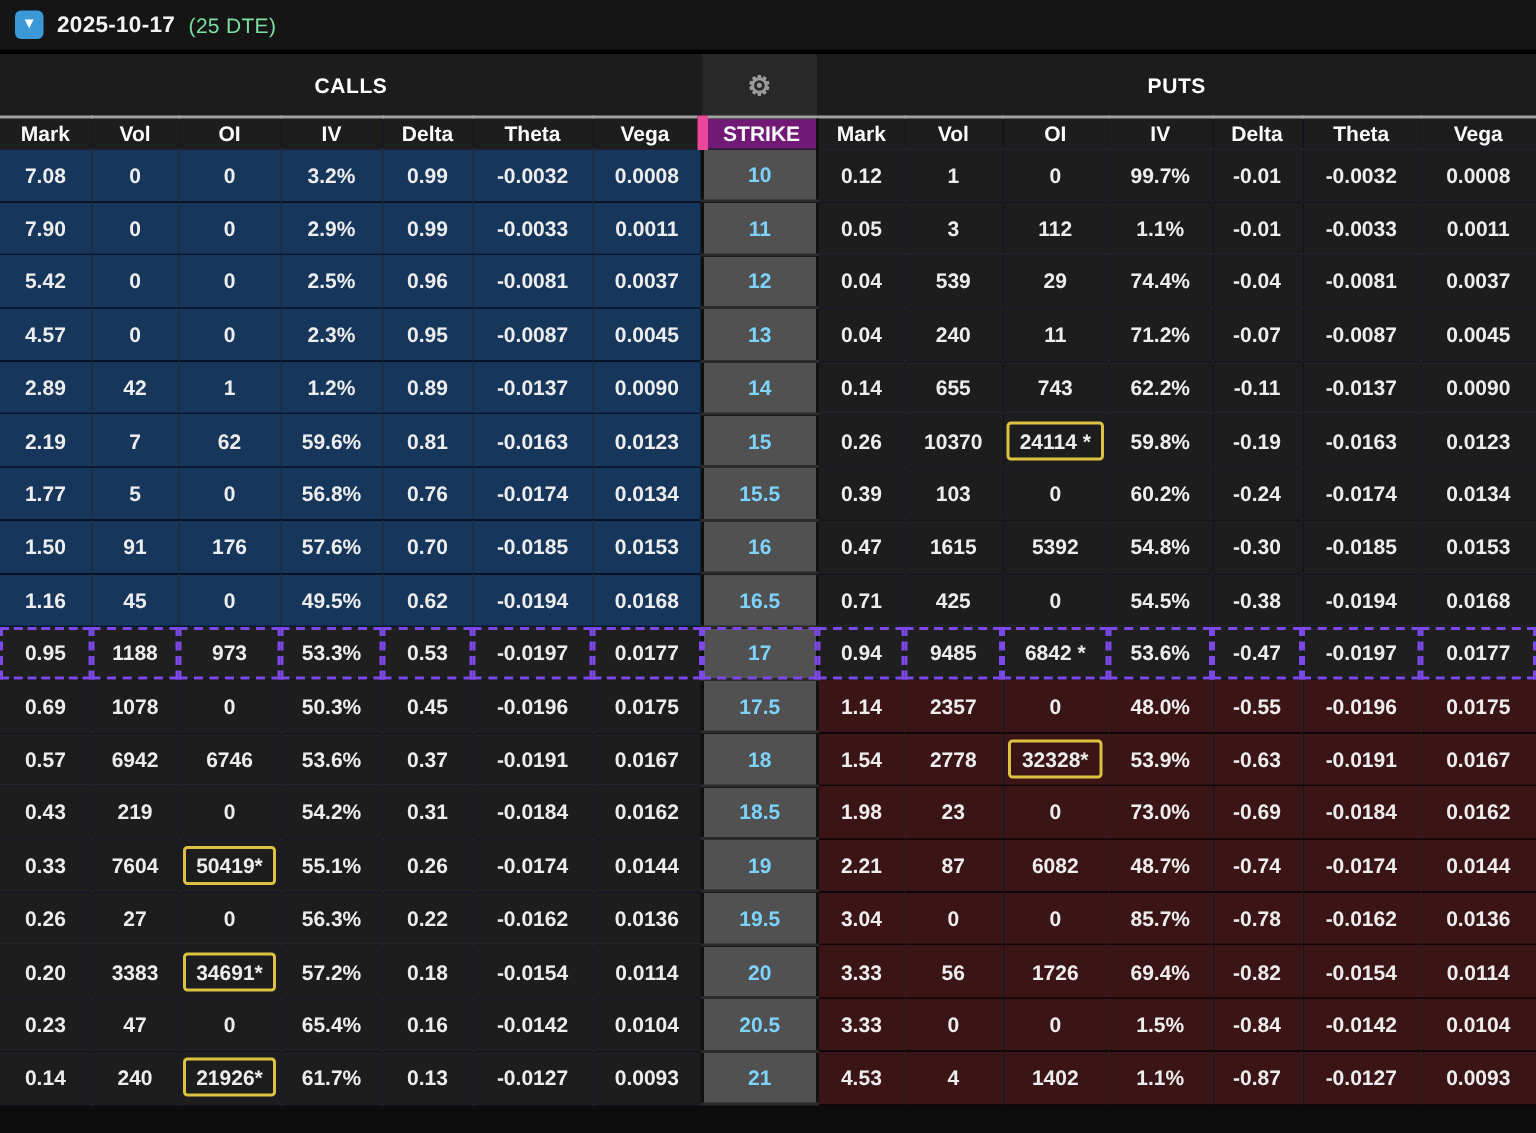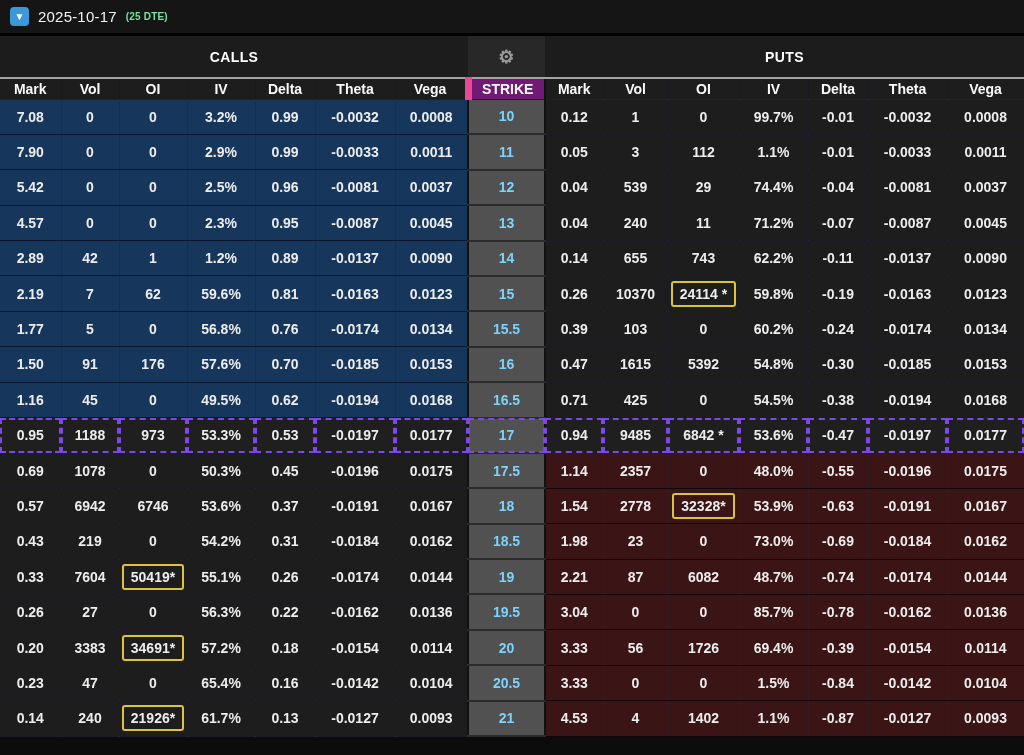--- a/index.html
+++ b/index.html
@@ -5,22 +5,22 @@
   * { margin:0; padding:0; box-sizing:border-box; }
   html,body { width:1024px; height:755px; background:#0c0c0c; overflow:hidden;
     font-family:"Liberation Sans", sans-serif; -webkit-font-smoothing:antialiased; }
 
   
   .topbar { height:36px; background:#151515; display:flex; align-items:center;
     padding:0 10px; gap:9px; border-bottom:3px solid #000; }
   .exp-toggle { width:19px; height:19px; background:#3b99d8; border-radius:4px;
     display:flex; align-items:center; justify-content:center; cursor:pointer; }
   .exp-toggle .tri { color:#fff; font-size:10px; line-height:1; transform:translateY(-0.5px); }
-  .exp-date { color:#f2f2f2; font-size:15px; font-weight:400; letter-spacing:.2px; }
-  .exp-dte { color:#79e0a2; font-size:10px; font-weight:700; letter-spacing:.2px; }
+  .exp-date { color:#f2f2f2; font-size:15px; font-weight:700; letter-spacing:.2px; }
+  .exp-dte { color:#79e0a2; font-size:14px; font-weight:400; letter-spacing:.2px; }
 
   
   table { width:1024px; border-collapse:collapse; table-layout:fixed;padding-left:44px; }
   th, td { text-align:center; vertical-align:middle; overflow:hidden; white-space:nowrap; }
 
   
   .sec-row th { height:42px; background:#1c1c1c; color:#fff; font-size:14px;
     font-weight:700; letter-spacing:.4px; border-bottom:2px solid #a3a3a3; }
   .sec-row th.gear-cell { background:#282828; }
   .gear-glyph { color:#9a9a9a; font-size:18px; line-height:1; cursor:pointer; display:inline-block; }
@@ -369,21 +369,21 @@
         <td class="c"><span class="oi-box">34691*</span></td>
         <td class="c">57.2%</td>
         <td class="c">0.18</td>
         <td class="c">-0.0154</td>
         <td class="c">0.0114</td>
         <td class="k">20</td>
         <td class="p">3.33</td>
         <td class="p">56</td>
         <td class="p">1726</td>
         <td class="p">69.4%</td>
-        <td class="p">-0.39</td>
+        <td class="p">-0.82</td>
         <td class="p">-0.0154</td>
         <td class="p">0.0114</td>
       </tr>
       <tr class="itm-put ">
         <td class="c">0.23</td>
         <td class="c">47</td>
         <td class="c">0</td>
         <td class="c">65.4%</td>
         <td class="c">0.16</td>
         <td class="c">-0.0142</td>

